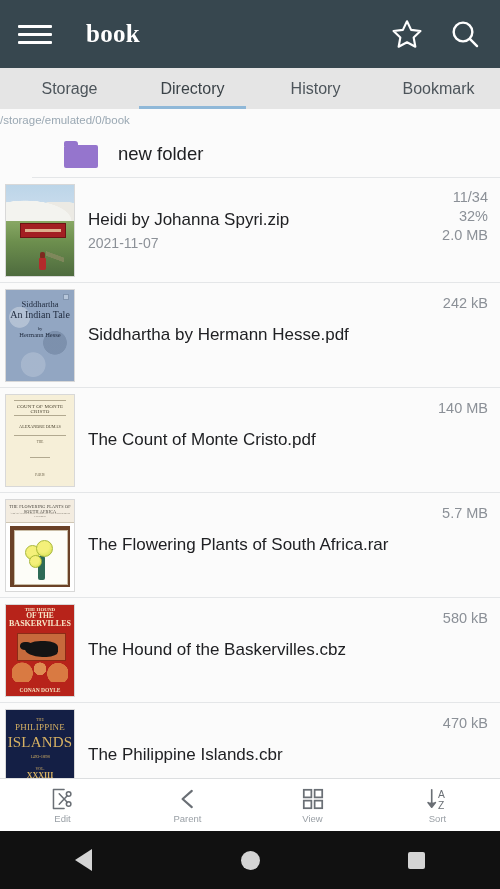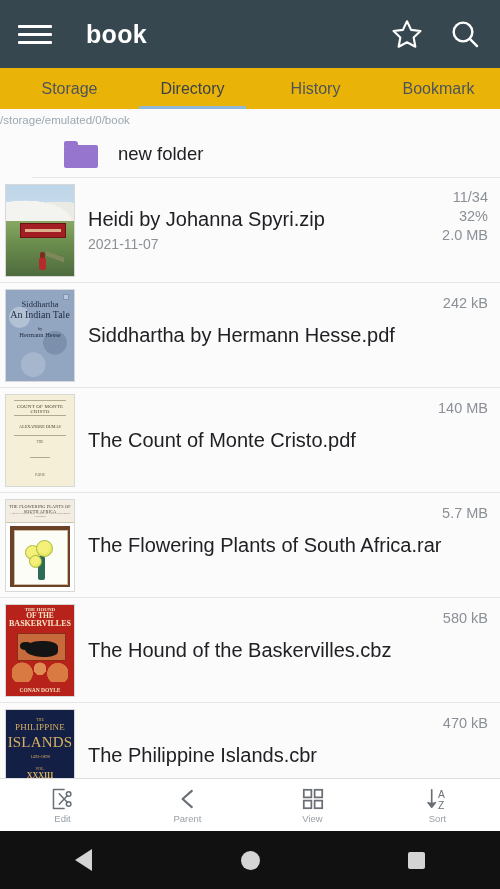--- a/index.html
+++ b/index.html
@@ -51,33 +51,34 @@
   }
   .app-title {
     color: #ffffff;
     font-size: 25px;
     font-weight: bold;
     letter-spacing: 0.3px;
     margin-left: 20px;
     flex: 1 1 auto;
     white-space: nowrap;
     overflow: hidden;
+    font-family: Liberation Serif, serif;
   }
   .appbar-actions {
     display: flex;
     align-items: center;
     gap: 24px;
   }
   .appbar-actions svg { display: block; }
 
   
   .tabbar {
     flex: 0 0 41px;
     height: 41px;
-    background: #eab308;
+    background: #e5e5e5;
     display: flex;
     align-items: stretch;
     position: relative;
     padding-left: 8px;
   }
   .tab {
     flex: 1 1 0;
     display: flex;
     align-items: center;
     justify-content: center;
@@ -172,21 +173,21 @@
   }
   .file-main {
     flex: 1 1 auto;
     min-width: 0;
     padding-left: 13px;
     display: flex;
     flex-direction: column;
     justify-content: center;
   }
   .file-name {
-    font-size: 20px;
+    font-size: 17px;
     color: #202124;
     white-space: nowrap;
     overflow: hidden;
   }
   .file-date {
     font-size: 14px;
     color: #8b9097;
     margin-top: 5px;
   }
   .file-meta {

